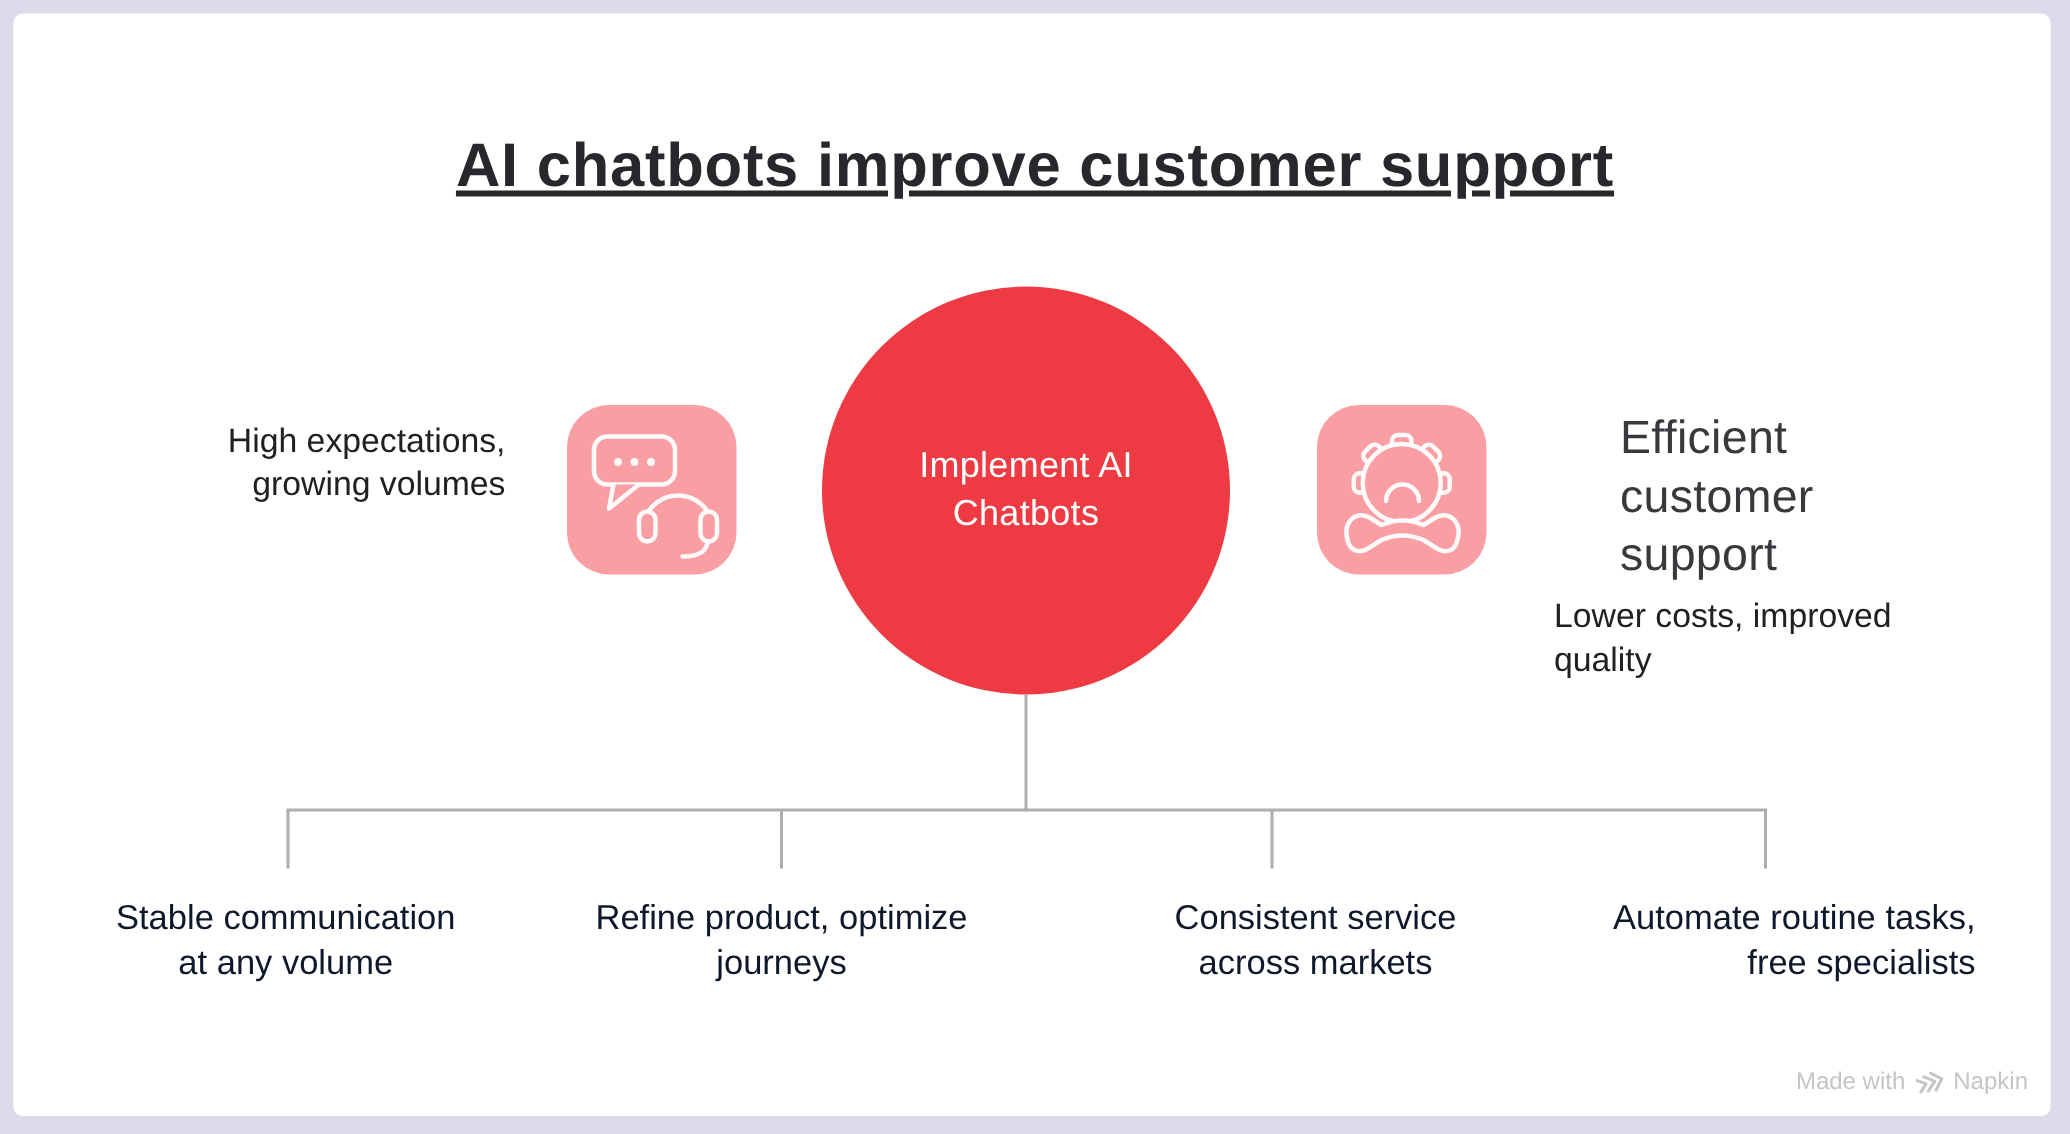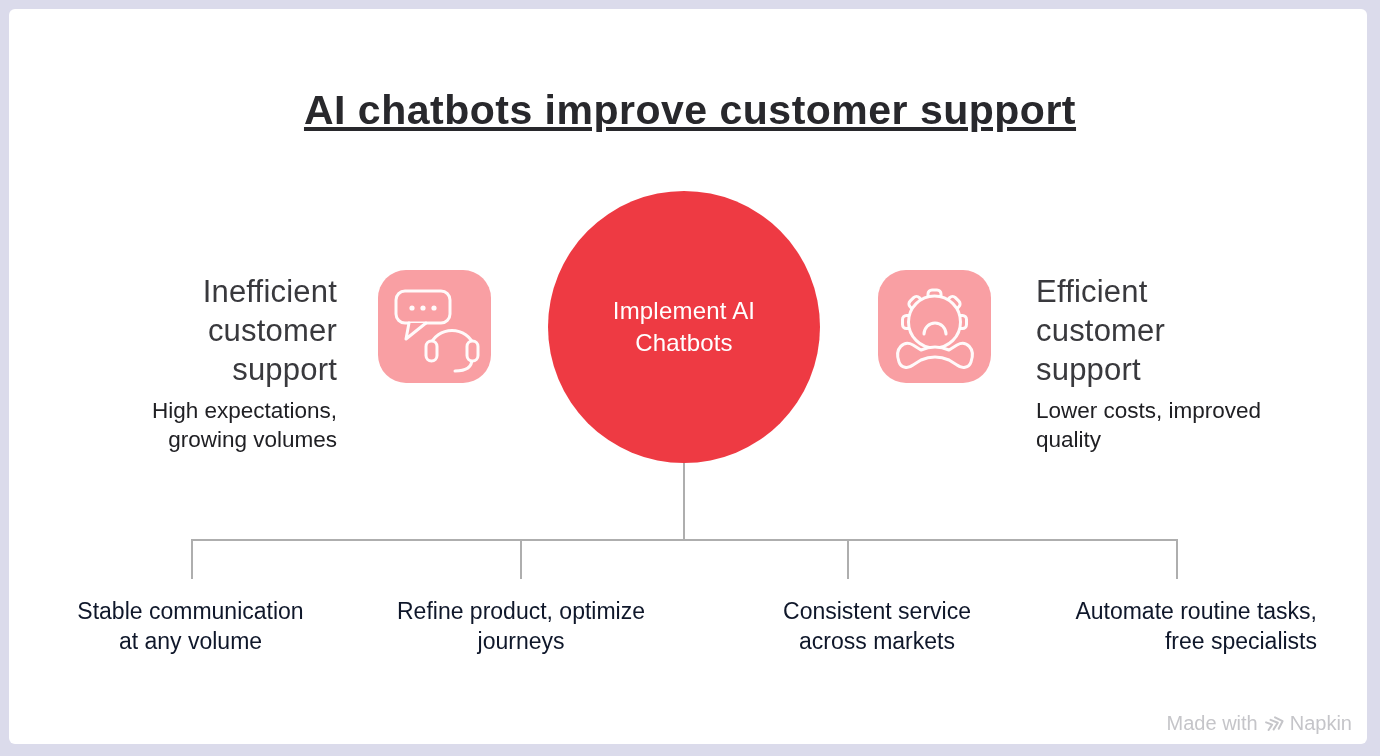--- a/index.html
+++ b/index.html
@@ -18,21 +18,21 @@
     letter-spacing:0.5px;
     text-decoration:underline;
   }
   
   .left-block{position:absolute;top:272px;right:1043px;width:240px;text-align:right;}
   .right-block{position:absolute;top:272px;left:1036px;width:260px;text-align:left;}
   .node-heading{
     font-size:31px;line-height:39px;font-weight:500;color:#39393d;letter-spacing:0.2px;
   }
   .left-block .node-heading{width:180px;margin-left:60px;}
-  .right-block .node-heading{width:180px;}
+  .right-block .node-heading{width:180px;margin-left:44px;}
   .node-desc{
     margin-top:7px;font-size:22.5px;line-height:29px;font-weight:400;color:#202024;
   }
   .right-block .node-desc{width:250px;}
   .icon-tile{
     position:absolute;top:270px;width:113px;height:113px;border-radius:28px;
     background:#f99fa3;
   }
   .icon-tile.left{left:378px;}
   .icon-tile.right{left:878px;}
@@ -56,33 +56,32 @@
     position:absolute;top:597px;text-align:center;
     font-size:23px;line-height:29.5px;font-weight:400;color:#0f172a;
   }
   .outcome.o1{left:68px;width:245px;}
   .outcome.o2{left:376px;width:290px;}
   .outcome.o3{left:762px;width:230px;}
   .outcome.o4{left:1037px;width:280px;text-align:right;}
   
   .watermark{
     position:absolute;top:712px;right:28px;display:flex;align-items:center;gap:6px;
-    font-size:20px;color:#c5c5c9;font-weight:400;
+    font-size:16px;color:#c5c5c9;font-weight:400;
   }
   .watermark svg{display:block;}
 </style>
 </head>
 <body>
 
 <div class="card"></div>
 
 <div class="title">AI chatbots improve customer support</div>
 
 <div class="left-block">
-  <div class="node-heading">Inefficient customer support</div>
   <div class="node-desc">High expectations, growing volumes</div>
 </div>
 <div class="icon-tile left">
   <svg width="113" height="113" viewBox="0 0 113 113" fill="none" stroke="rgba(255,255,255,0.95)" stroke-width="3" stroke-linecap="round" stroke-linejoin="round">
     <rect x="18" y="21" width="54" height="32" rx="9"></rect>
     <path d="M 31,53 L 28,69 L 48,53" fill="#f99fa3"></path>
     <circle cx="34" cy="38" r="2.6" fill="rgba(255,255,255,0.95)" stroke="none"></circle>
     <circle cx="45" cy="38" r="2.6" fill="rgba(255,255,255,0.95)" stroke="none"></circle>
     <circle cx="56" cy="38" r="2.6" fill="rgba(255,255,255,0.95)" stroke="none"></circle>
     <path d="M 52,76 A 23,22 0 0 1 96,76"></path>

